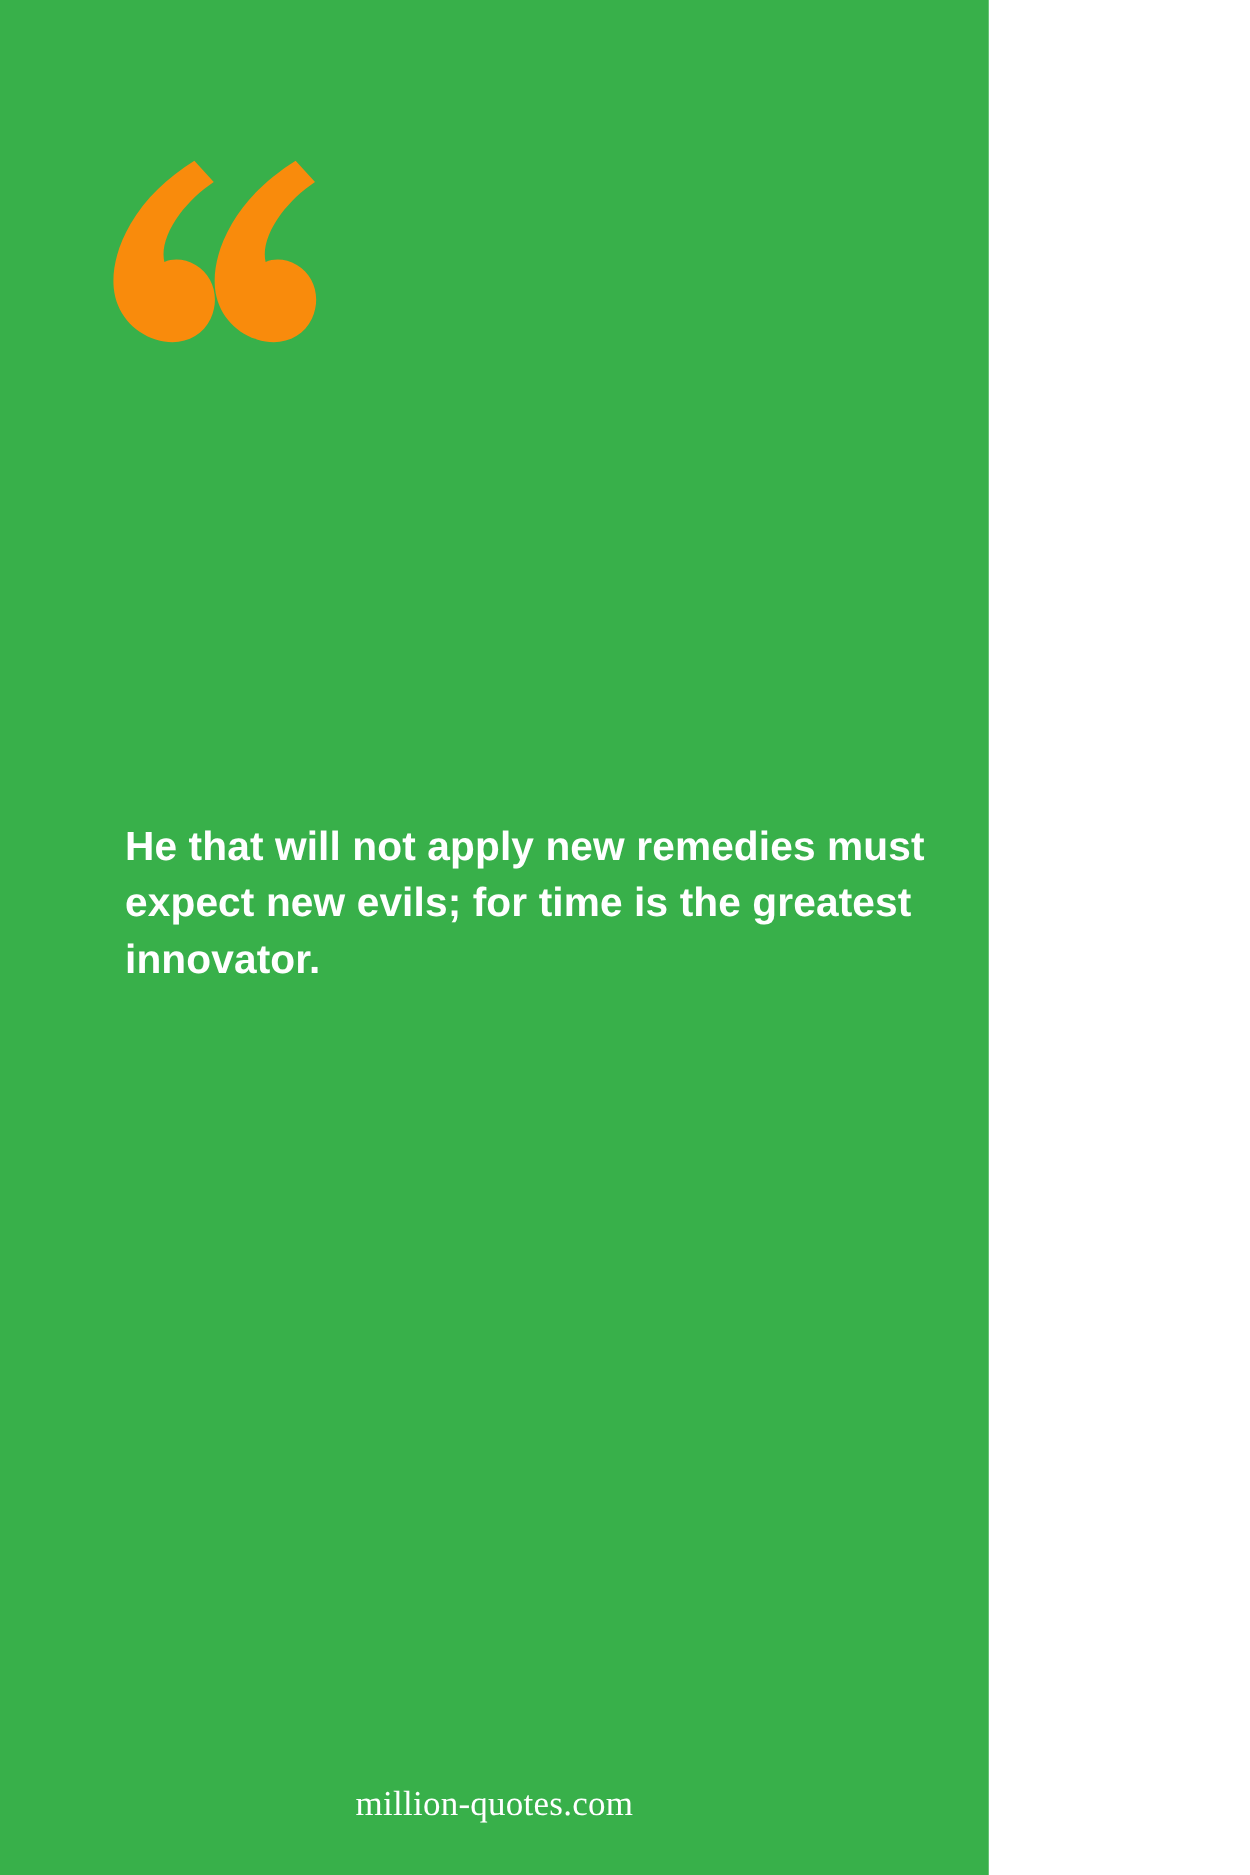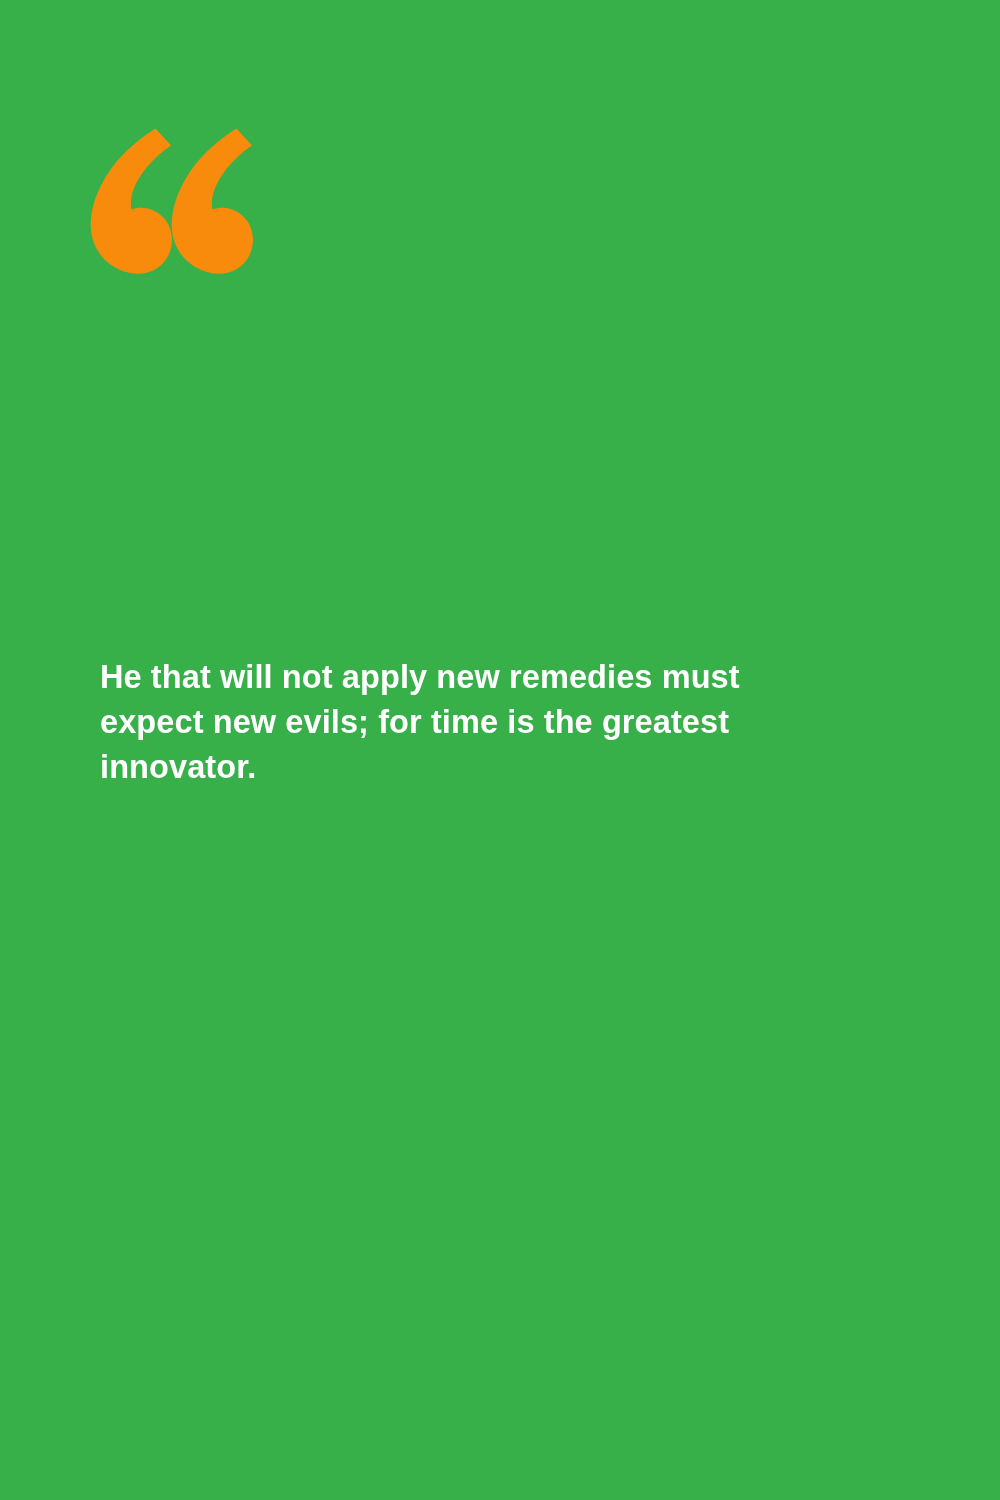--- a/index.html
+++ b/index.html
@@ -9,21 +9,21 @@
   }
   body {
     width: 1000px;
     height: 1500px;
     overflow: hidden;
     font-family: "Liberation Sans", sans-serif;
   }
 
   .quote-card {
     position: relative;
-    width: 1000px;
+    width: 791px;
     height: 1500px;
     background: #38B04A;
     box-sizing: border-box;
     overflow: hidden;
   }
 
   
   .quote-mark {
     position: absolute;
     left: 88px;
@@ -92,14 +92,15 @@
   <div class="quote-mark">
     <svg viewBox="0 0 166 150" xmlns="http://www.w3.org/2000/svg" aria-hidden="true">
       <path fill="#F98B0C" d="M67.5 2.5 C46 16 28 33 16.5 53 C6 71 1.5 89 3 104.5 C5 124 18 139.5 36.5 145.5 C55 151.5 73 145 80.5 129 C88 113 83 94.5 68.5 86 C60 81 51 80.5 43.5 83.5 C41 73 45.5 59 55.5 45.5 C63 35.5 72.5 26.5 83 19.5 Z"></path>
       <path fill="#F98B0C" d="M148.5 2.5 C127 16 109 33 97.5 53 C87 71 82.5 89 84 104.5 C86 124 99 139.5 117.5 145.5 C136 151.5 154 145 161.5 129 C169 113 164 94.5 149.5 86 C141 81 132 80.5 124.5 83.5 C122 73 126.5 59 136.5 45.5 C144 35.5 153.5 26.5 164 19.5 Z"></path>
     </svg>
   </div>
 
   <p class="quote-text">He that will not apply new remedies must expect new evils; for time is the greatest innovator.</p>
 
 
+  <p class="footer">million-quotes.com</p>
 
 </div>
 
 </body></html>

